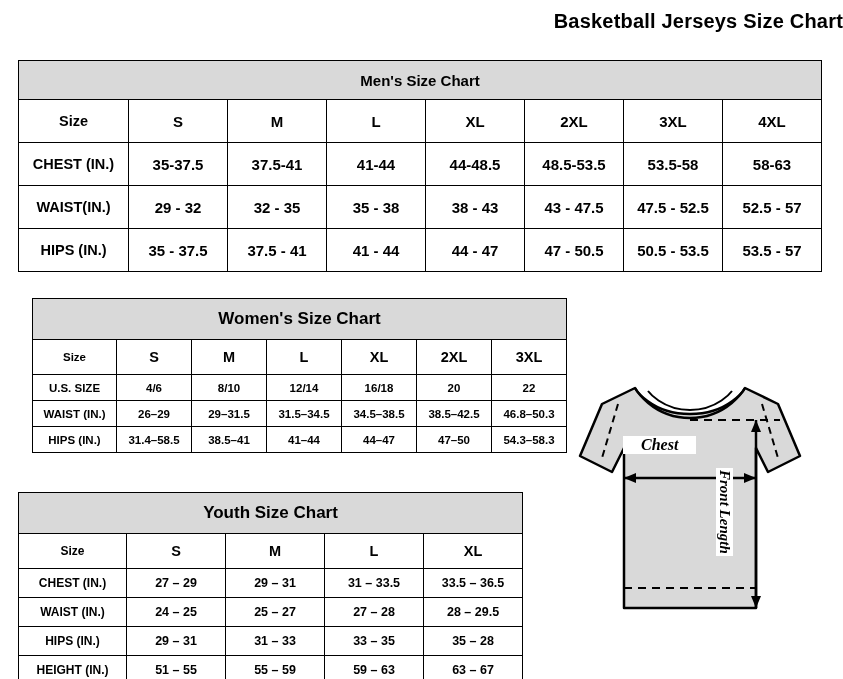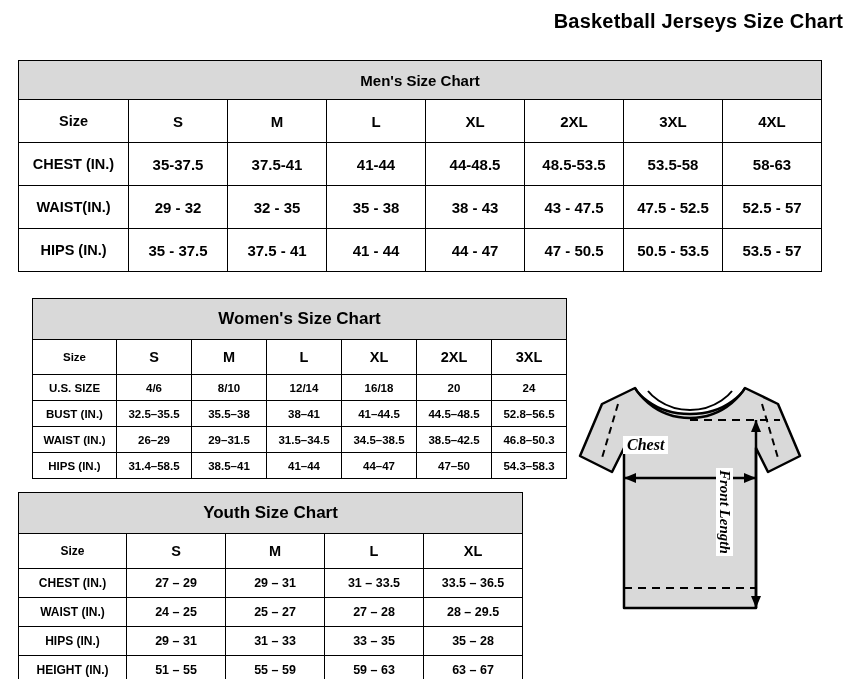--- a/index.html
+++ b/index.html
@@ -74,21 +74,21 @@
   #shirt-diagram svg { display: block; }
   .lbl-chest {
     position: absolute;
     left: 83px;
     top: 76px;
     font-size: 16px;
     font-weight: bold;
     font-style: italic;
     font-family: "Liberation Serif", serif;
     background: #ffffff;
-    padding: 0 4px;
+    padding: 0 18px;
   }
   .lbl-front {
     position: absolute;
     left: 176px;
     top: 108px;
     font-size: 15px;
     font-weight: bold;
     font-style: italic;
     font-family: "Liberation Serif", serif;
     writing-mode: vertical-rl;
@@ -185,30 +185,21 @@
         <th>2XL</th>
         <th>3XL</th>
       </tr>
       <tr>
         <td class="rowlab">U.S. SIZE</td>
         <td>4/6</td>
         <td>8/10</td>
         <td>12/14</td>
         <td>16/18</td>
         <td>20</td>
-        <td>24</td>
-      </tr>
-      <tr>
-        <td class="rowlab">BUST  (IN.)</td>
-        <td>32.5–35.5</td>
-        <td>35.5–38</td>
-        <td>38–41</td>
-        <td>41–44.5</td>
-        <td>44.5–48.5</td>
-        <td>52.8–56.5</td>
+        <td>22</td>
       </tr>
       <tr>
         <td class="rowlab">WAIST  (IN.)</td>
         <td>26–29</td>
         <td>29–31.5</td>
         <td>31.5–34.5</td>
         <td>34.5–38.5</td>
         <td>38.5–42.5</td>
         <td>46.8–50.3</td>
       </tr>

